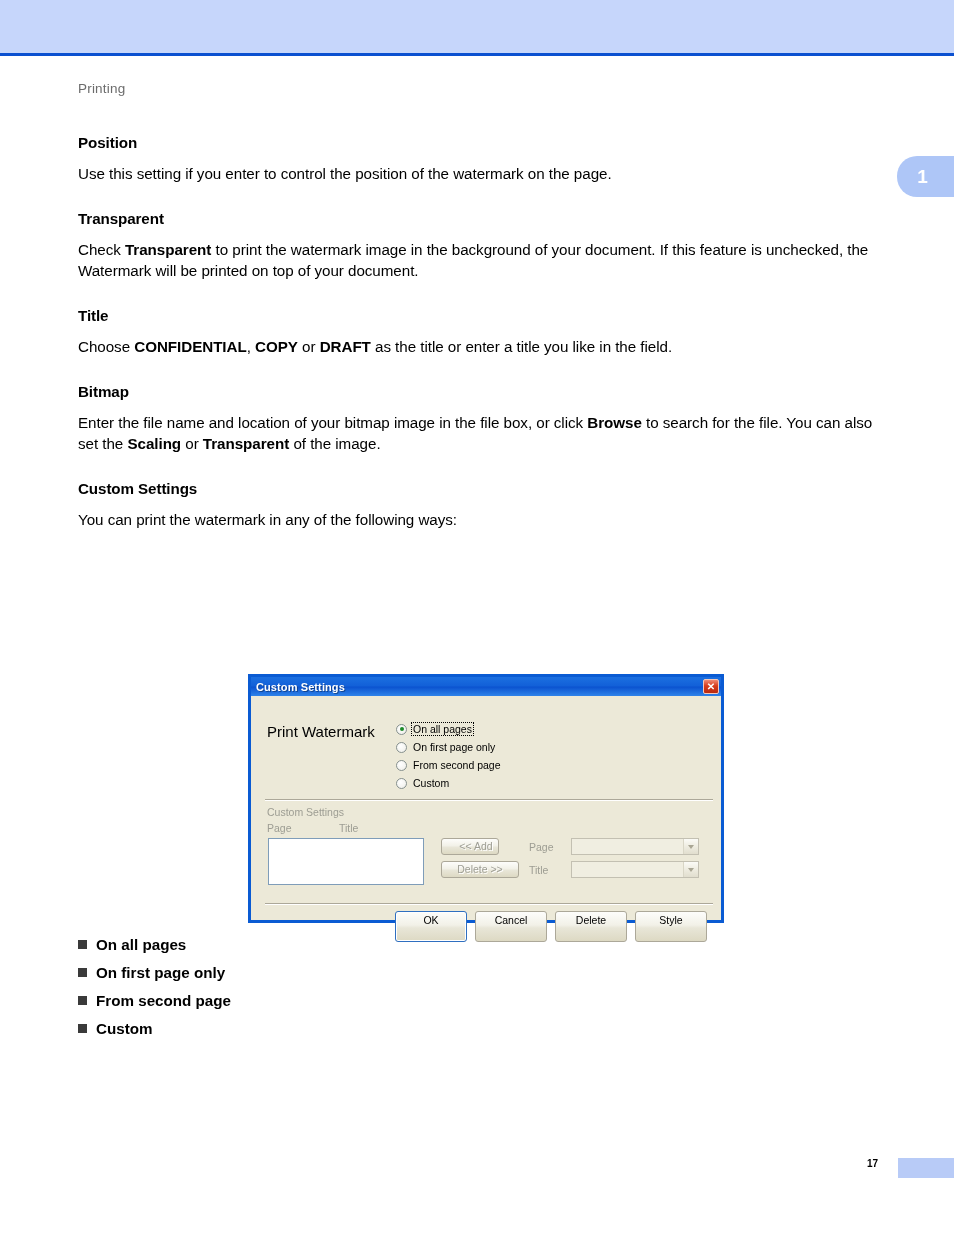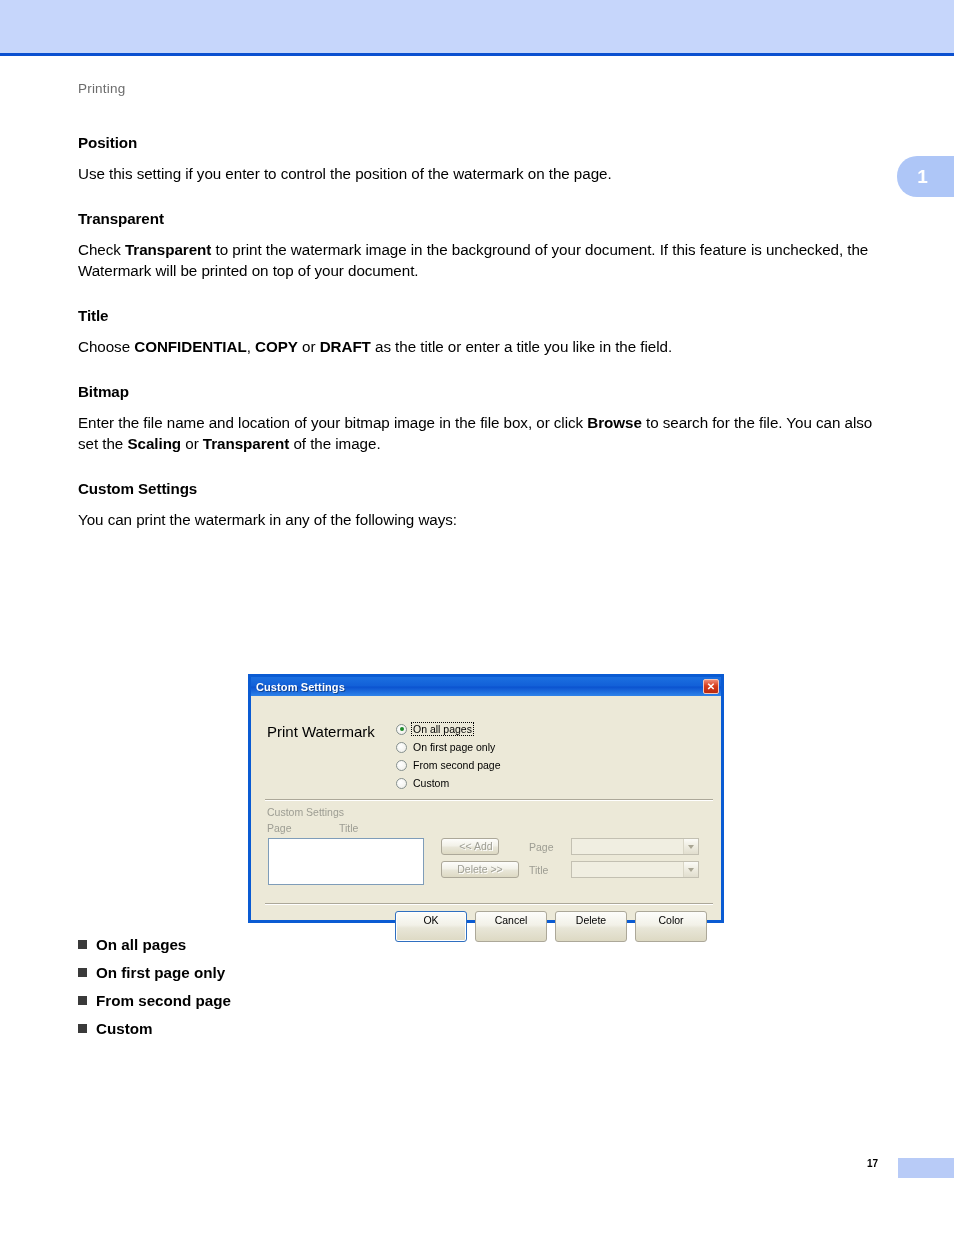--- a/index.html
+++ b/index.html
@@ -450,21 +450,21 @@
     <div class="combo combo-title">
       <span class="combo-arrow"></span>
     </div>
 
     <div class="sep sep-bottom"></div>
 
     <div class="footer-btns">
       <div class="xp-btn btn-bottom default-btn">OK</div>
       <div class="xp-btn btn-bottom">Cancel</div>
       <div class="xp-btn btn-bottom">Delete</div>
-      <div class="xp-btn btn-bottom">Color</div>
+      <div class="xp-btn btn-bottom">Style</div>
     </div>
 
   </div>
 </div>
 
 <div class="bullet-list">
   <div class="bullet-row">
     <span class="bullet-sq"></span>
     <span>On all pages</span>
   </div>

